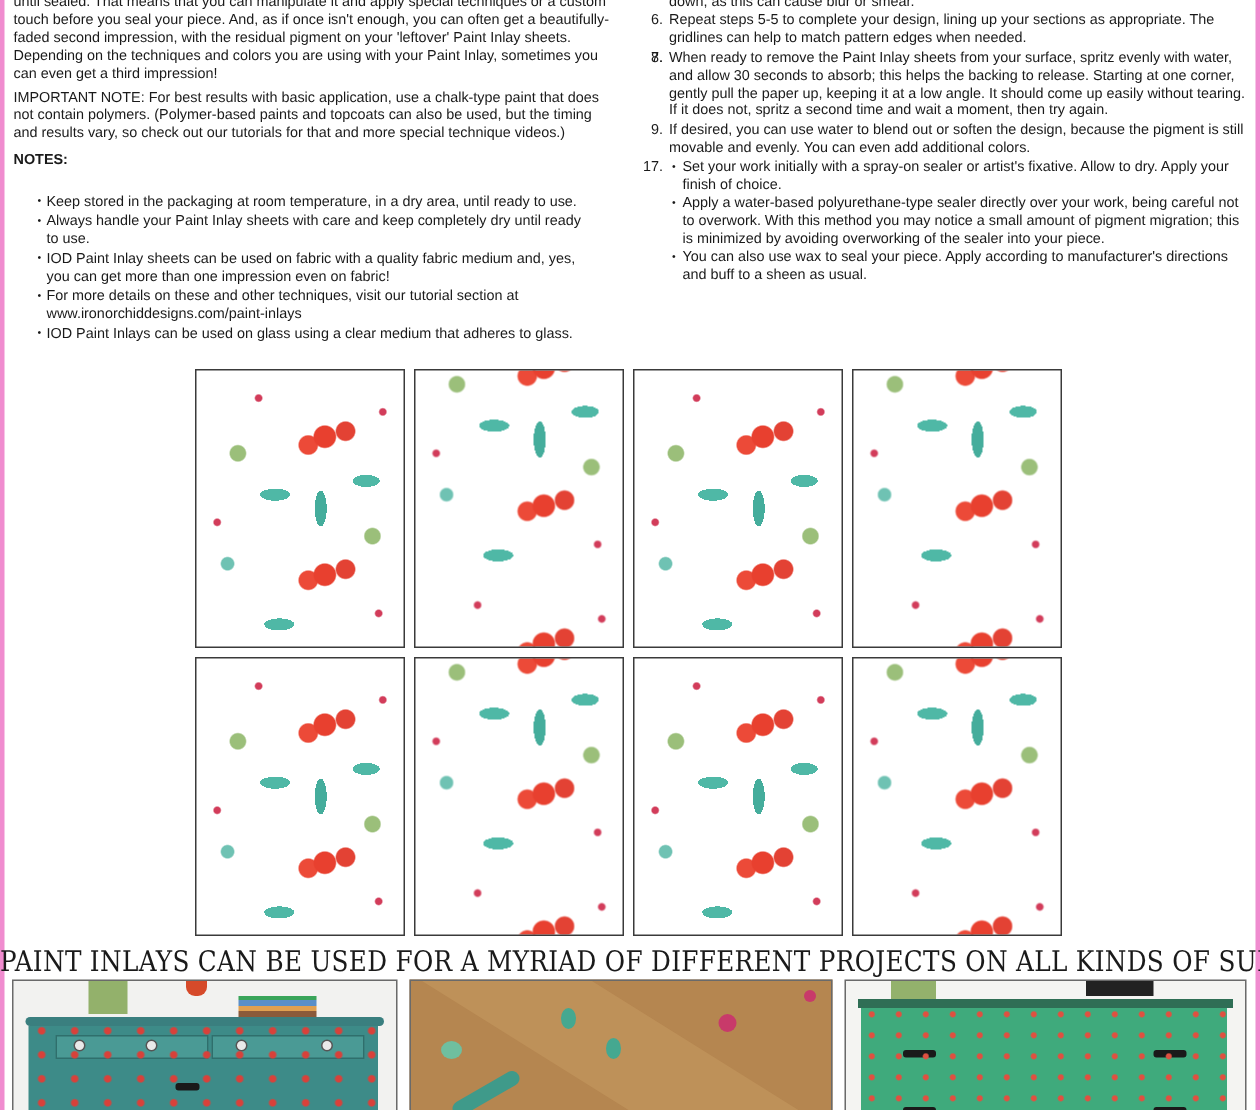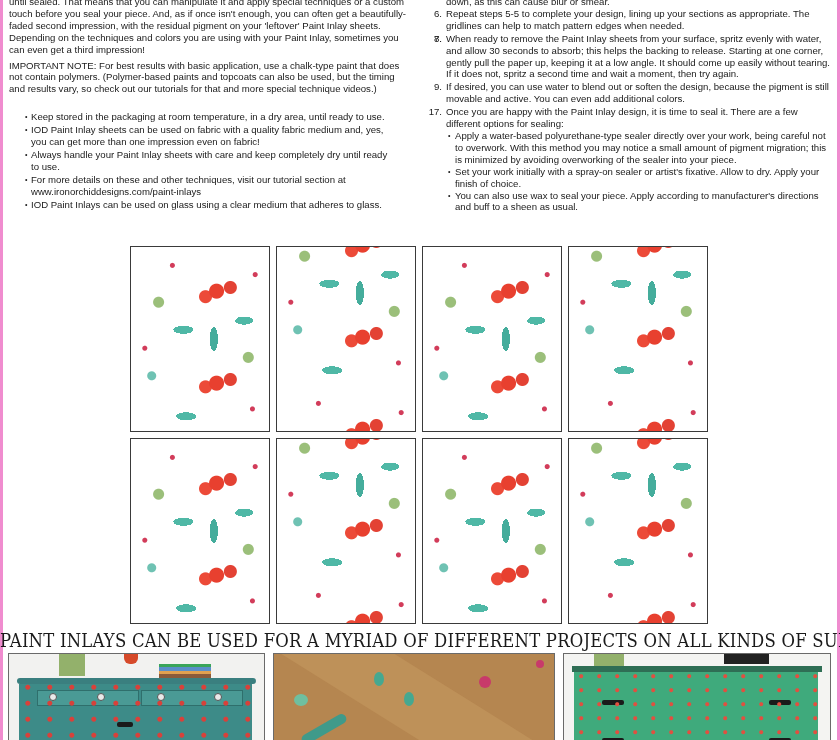--- a/index.html
+++ b/index.html
@@ -92,40 +92,41 @@
 </style>
 </head>
 <body>
 
 <div class="edge left"></div>
 <div class="edge right"></div>
 
 <section class="col left">
   <p>until sealed. That means that you can manipulate it and apply special techniques or a custom touch before you seal your piece. And, as if once isn't enough, you can often get a beautifully-faded second impression, with the residual pigment on your 'leftover' Paint Inlay sheets. Depending on the techniques and colors you are using with your Paint Inlay, sometimes you can even get a third impression!</p>
   <p><b>IMPORTANT NOTE:</b><span> For best results with basic application, use a chalk-type paint that does not contain polymers. (Polymer-based paints and topcoats can also be used, but the timing and results vary, so check out our tutorials for that and more special technique videos.)</span></p>
+  <div class="notes-h">NOTES:</div>
   <ul class="bullets">
     <li>Keep stored in the packaging at room temperature, in a dry area, until ready to use.</li>
+    <li>Always handle your Paint Inlay sheets with care and keep completely dry until ready to use.</li>
     <li>IOD Paint Inlay sheets can be used on fabric with a quality fabric medium and, yes, you can get more than one impression even on fabric!</li>
-    <li>Always handle your Paint Inlay sheets with care and keep completely dry until ready to use.</li>
     <li>For more details on these and other techniques, visit our tutorial section at www.ironorchiddesigns.com/paint-inlays</li>
     <li>IOD Paint Inlays can be used on glass using a clear medium that adheres to glass.</li>
   </ul>
 </section>
 
 <section class="col right">
   <div class="cont">down, as this can cause blur or smear.</div>
   <ol class="steps">
     <li><span class="num">6.</span><span>Repeat steps 5-5 to complete your design, lining up your sections as appropriate. The gridlines can help to match pattern edges when needed.</span></li>
     <li><span class="num">7.</span></li>
     <li><span class="num">8.</span><span>When ready to remove the Paint Inlay sheets from your surface, spritz evenly with water, and allow 30 seconds to absorb; this helps the backing to release. Starting at one corner, gently pull the paper up, keeping it at a low angle. It should come up easily without tearing. If it does not, spritz a second time and wait a moment, then try again.</span></li>
-    <li><span class="num">9.</span><span>If desired, you can use water to blend out or soften the design, because the pigment is still movable and active. You can even add additional colors.</span></li>
-    <li><span class="num">17.</span><span>Once you are happy with the Paint Inlay design, it is time to seal it. There are a few different options for sealing:</span>
+    <li><span class="num">9.</span><span>If desired, you can use water to blend out or soften the design, because the pigment is still movable and evenly. You can even add additional colors.</span></li>
+    <li><span class="num">17.</span>
       <ul class="sub">
+        <li>Set your work initially with a spray-on sealer or artist's fixative. Allow to dry. Apply your finish of choice.</li>
         <li>Apply a water-based polyurethane-type sealer directly over your work, being careful not to overwork. With this method you may notice a small amount of pigment migration; this is minimized by avoiding overworking of the sealer into your piece.</li>
-        <li>Set your work initially with a spray-on sealer or artist's fixative. Allow to dry. Apply your finish of choice.</li>
         <li>You can also use wax to seal your piece. Apply according to manufacturer's directions and buff to a sheen as usual.</li>
       </ul>
     </li>
   </ol>
 </section>
 
 <div class="sheets">
   <div class="sheet" style="left:0;top:0"></div>
   <div class="sheet alt" style="left:146px;top:0"></div>
   <div class="sheet" style="left:292px;top:0"></div>

